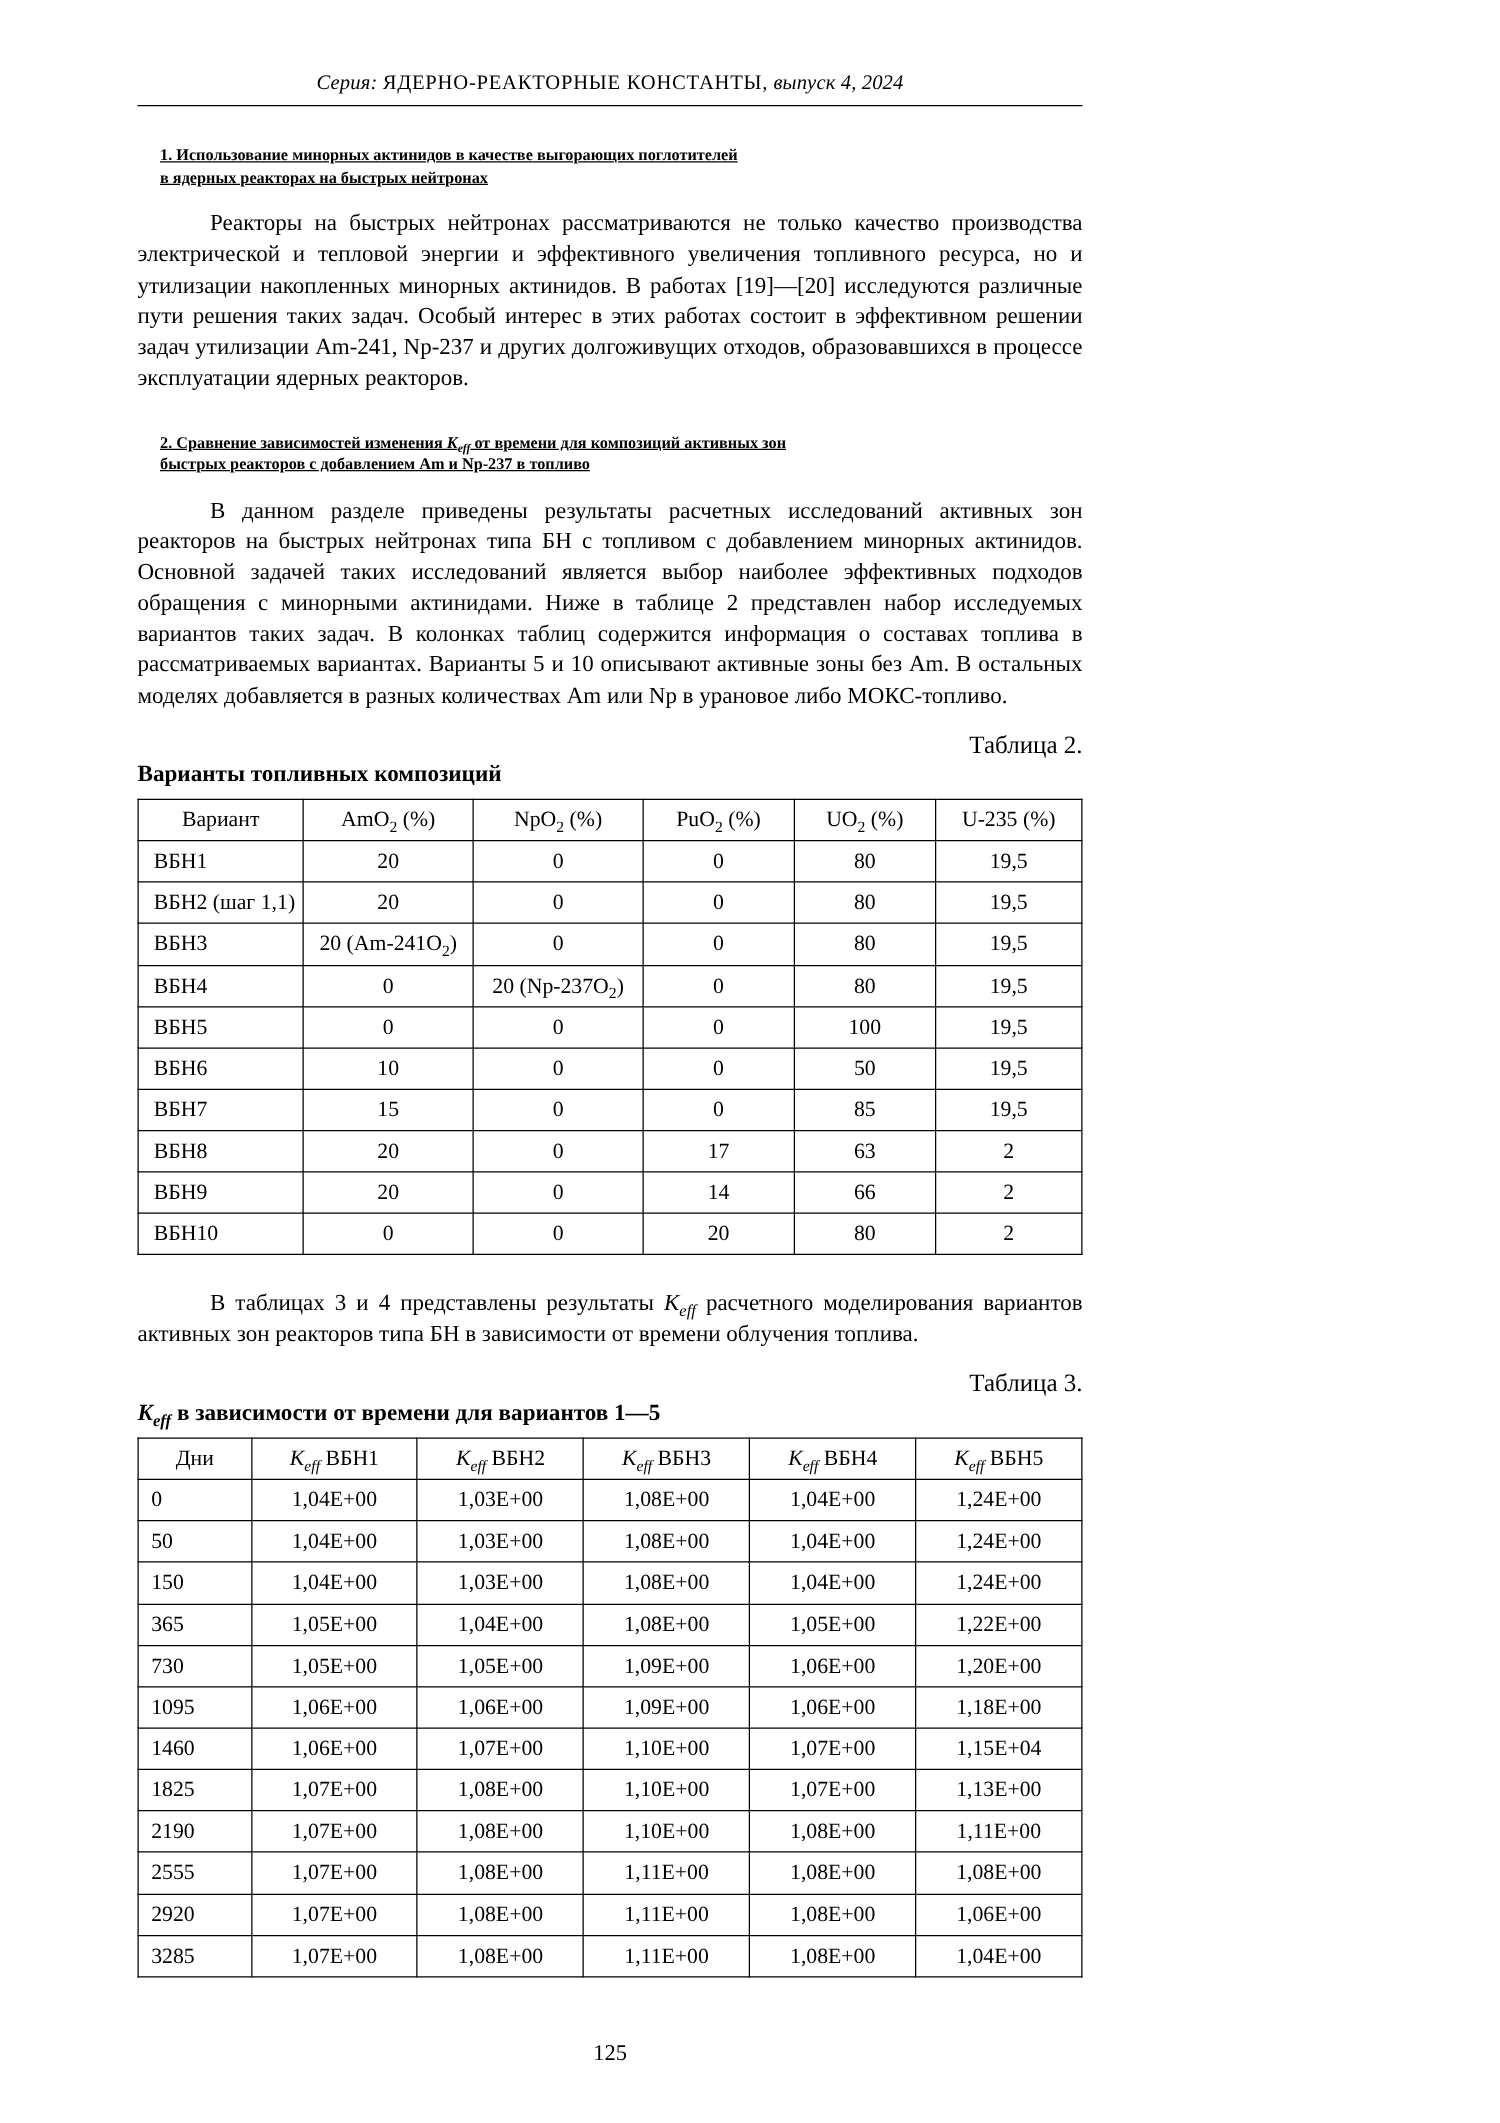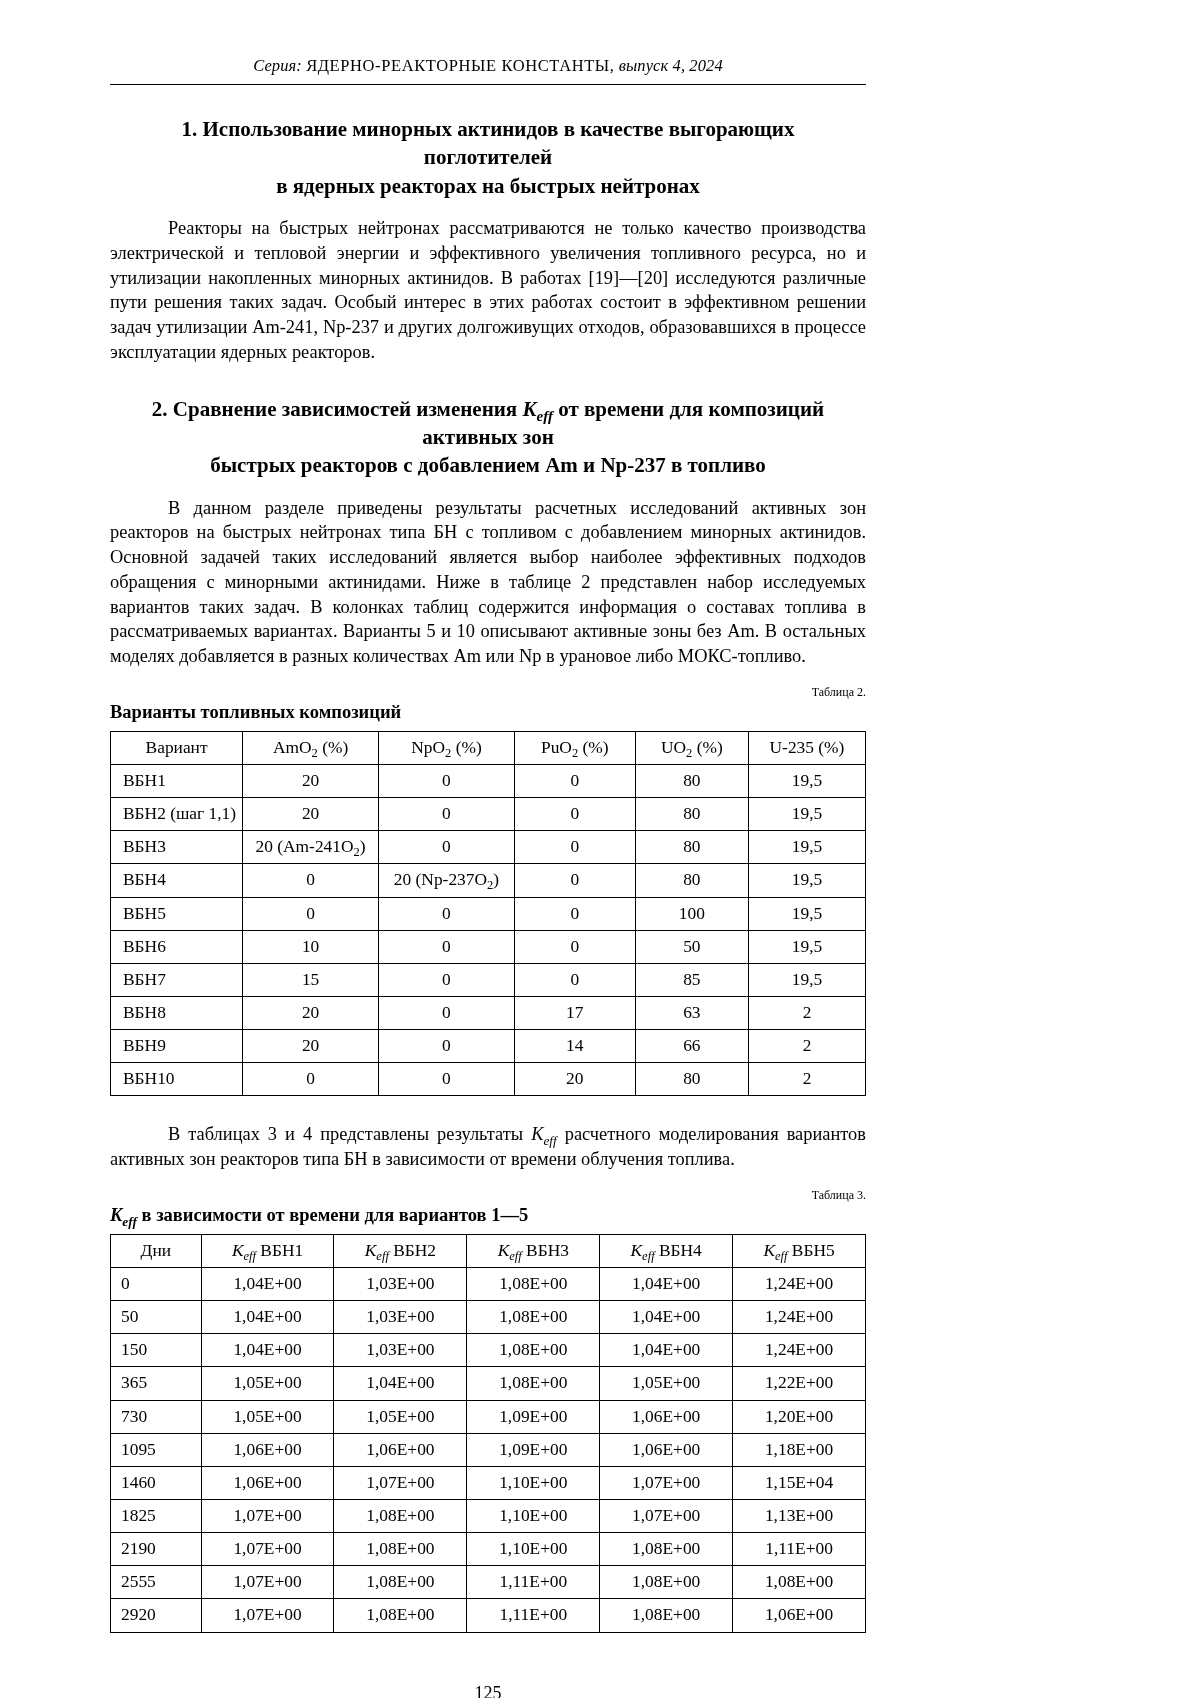--- a/index.html
+++ b/index.html
@@ -34,26 +34,27 @@
   .running-head .series-name {
     font-style: normal;
     letter-spacing: 0.6px;
   }
   .rule {
     border: none;
     border-top: 1.6px solid #000;
     margin: 0 0 30px 0;
   }
   h2.section-title {
-    font-size: 21px;
+    font-size: 13px;
     font-weight: bold;
-    text-align: center;
+    text-align: left;
     margin: 0 0 16px 0;
     line-height: 1.35;
     padding: 0 18px;
+    text-decoration: underline;
   }
   h2.section-title .it {
     font-style: italic;
   }
   p.body-par {
     font-size: 18.4px;
     line-height: 1.345;
     text-align: justify;
     text-justify: inter-word;
     margin: 0 0 16px 0;
@@ -63,21 +64,21 @@
   .sub {
     vertical-align: sub;
     font-size: 0.72em;
     line-height: 0;
   }
   .ital {
     font-style: italic;
   }
   .table-label {
     text-align: right;
-    font-size: 12px;
+    font-size: 20px;
     margin: 16px 0 2px 0;
   }
   .table-caption {
     font-size: 18.5px;
     font-weight: bold;
     margin: 0 0 8px 0;
   }
   table.data {
     border-collapse: collapse;
     width: 100%;
@@ -359,18 +360,26 @@
           <td>1,08Е+00</td>
         </tr>
         <tr>
           <td>2920</td>
           <td>1,07Е+00</td>
           <td>1,08Е+00</td>
           <td>1,11Е+00</td>
           <td>1,08Е+00</td>
           <td>1,06Е+00</td>
         </tr>
+        <tr>
+          <td>3285</td>
+          <td>1,07Е+00</td>
+          <td>1,08Е+00</td>
+          <td>1,11Е+00</td>
+          <td>1,08Е+00</td>
+          <td>1,04Е+00</td>
+        </tr>
       </tbody>
   </table>
 
   <div class="page-number">125</div>
 
 </div>
 
 </body></html>

